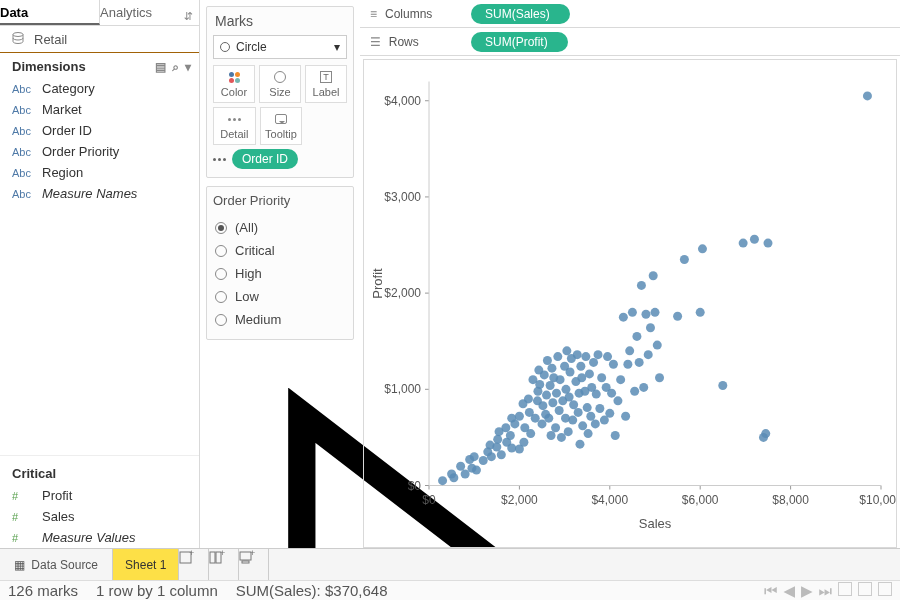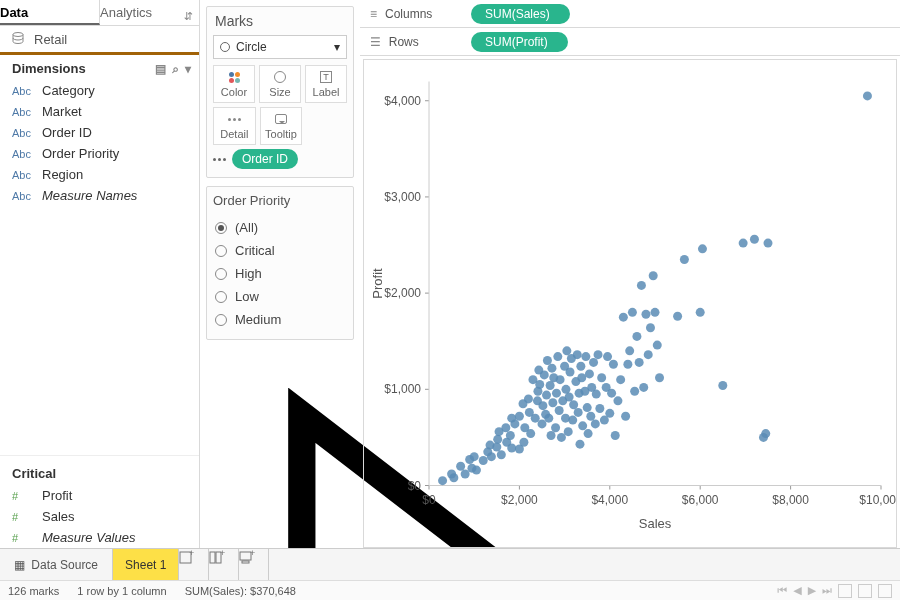--- a/index.html
+++ b/index.html
@@ -5,21 +5,21 @@
   * { box-sizing: border-box; margin: 0; padding: 0; font-family: -apple-system, "Segoe UI", Arial, sans-serif; }
   body { width: 900px; height: 600px; background: #fff; color: #333; font-size: 13px; overflow: hidden; position: relative; }
   .app { display: flex; height: 548px; }
   
   .left { width: 200px; border-right: 1px solid #d9d9d9; display: flex; flex-direction: column; }
   .tabs { display: flex; height: 26px; border-bottom: 1px solid #d9d9d9; }
   .tab { flex: 1; text-align: left; line-height: 25px; font-size: 13px; color: #666; border-right: 1px solid #d9d9d9; cursor: pointer; }
   .tab.active { color: #000; font-weight: 600; border-bottom: 2px solid #666; }
   .tab:last-child { border-right: none; position: relative; }
   .arrows { position: absolute; right: 6px; top: 4px; font-size: 11px; color: #888; }
-  .dbrow { display:flex; align-items:center; gap:8px; padding:5px 10px; color:#555; border-bottom:3px solid #a16207;}
+  .dbrow { display:flex; align-items:center; gap:8px; padding:5px 10px; color:#555; border-bottom:1px solid #a16207;}
   .dbicon { width:16px; height:16px; display:inline-block; color:#888;}
   .section-head { display:flex; align-items:center; justify-content:space-between; padding:6px 8px 4px 12px; font-weight:600; color:#333;}
   .headtools { display:flex; gap:6px; color:#888; font-size:12px; }
   .field { display:flex; align-items:center; gap:8px; padding:3px 12px; cursor:pointer;}
   .typetag { width:22px; color:#4e79a7; font-size:11px; }
   .field.measure .typetag { color:#59a14f;}
   .fieldname { color:#333; }
   .fieldname.italic { font-style: italic; }
   .measures-block { margin-top:auto; border-top:1px solid #eee; padding-top:4px;}
   
@@ -62,21 +62,21 @@
   svg { width:100%; height:100%;}
   .axis-tick{font-size:12px; fill:#555;}
   .axis-title{font-size:13px; fill:#555;}
   .pt { fill:#5b8cb5; opacity:0.85;}
   .cursor-arrow { position:absolute; pointer-events:none; }
   
   .sheetbar { position:absolute; left:0; right:0; bottom:20px; height:32px; border-top:1px solid #ccc; background:#f5f5f5; display:flex; align-items:center; font-size:12px;}
   .ds-tab { display:flex; align-items:center; gap:6px; padding:0 14px; height:100%; border-right:1px solid #ccc; color:#555; cursor:pointer;}
   .sheet-tab { padding:0 12px; height:100%; display:flex; align-items:center; border-right:1px solid #ccc; background:#fde047; color:#333; cursor:pointer;}
   .bar-icon { width:30px; height:100%; display:flex; align-items:center; justify-content:center; border-right:1px solid #ccc; color:#777; cursor:pointer;}
-  .statusbar { position:absolute; left:0; right:0; bottom:0; height:20px; background:#fafafa; border-top:1px solid #ddd; display:flex; align-items:center; font-size:11px; color:#555; padding:0 8px; gap:18px;}
+  .statusbar { position:absolute; left:0; right:0; bottom:0; height:20px; background:#fafafa; border-top:1px solid #ddd; display:flex; align-items:center; font-size:15px; color:#555; padding:0 8px; gap:18px;}
   .status-right { margin-left:auto; display:flex; gap:6px; color:#bbb;}
   .sr{width:14px;height:14px;border:1px solid #ccc;}
 </style>
 </head>
 <body>
 
 <div class="app">
 
   <div class="left">
     <div class="tabs">

